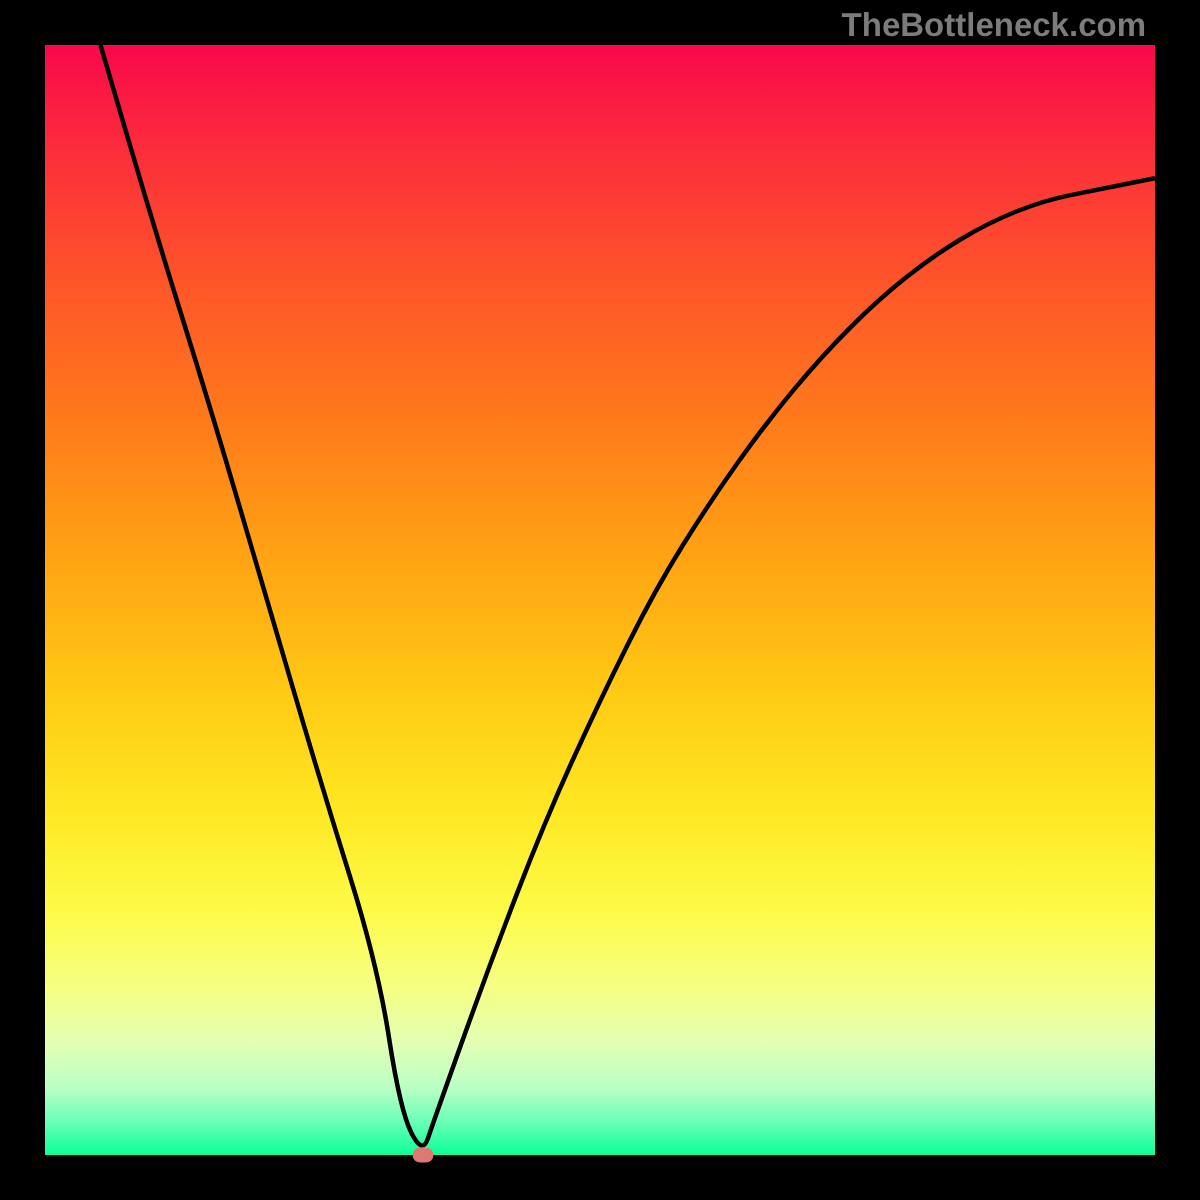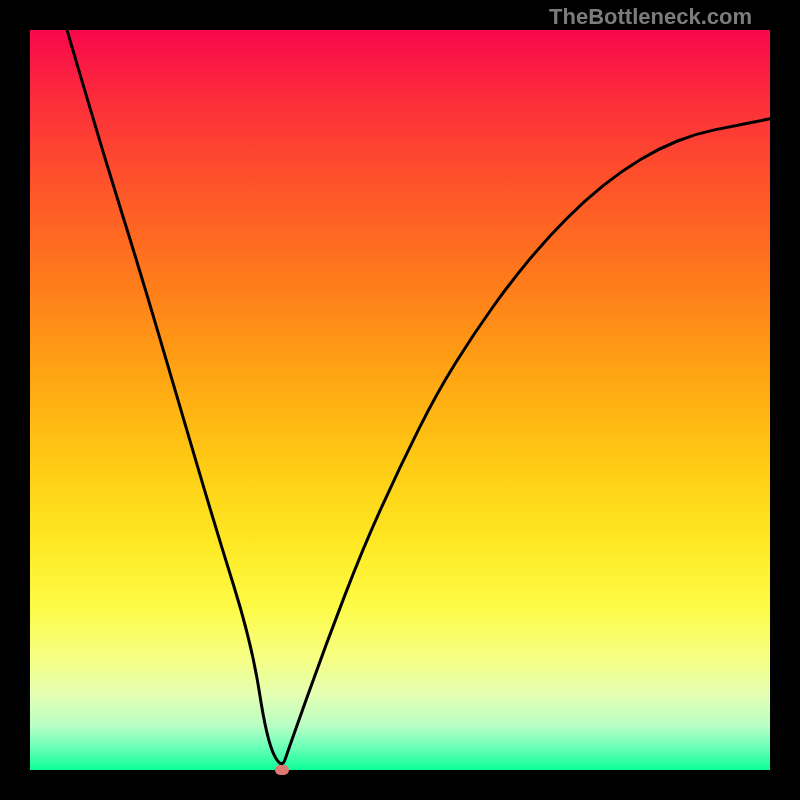--- a/index.html
+++ b/index.html
@@ -36,21 +36,21 @@
       #f6ff85 85%,
       #e2ffb4 90%,
       #b9ffc5 94%,
       #69ffb7 97%,
       #0cff96 100%
     );
   }
   .attribution {
     position: absolute;
     top: 4px;
-    right: 48px;
+    right: 36px;
     color: #7c7c7c;
     font-family: Arial, Helvetica, sans-serif;
     font-size: 22px;
     font-weight: bold;
   }
   .curve-svg {
     position: absolute;
     top: 0;
     left: 0;
     width: 740px;

